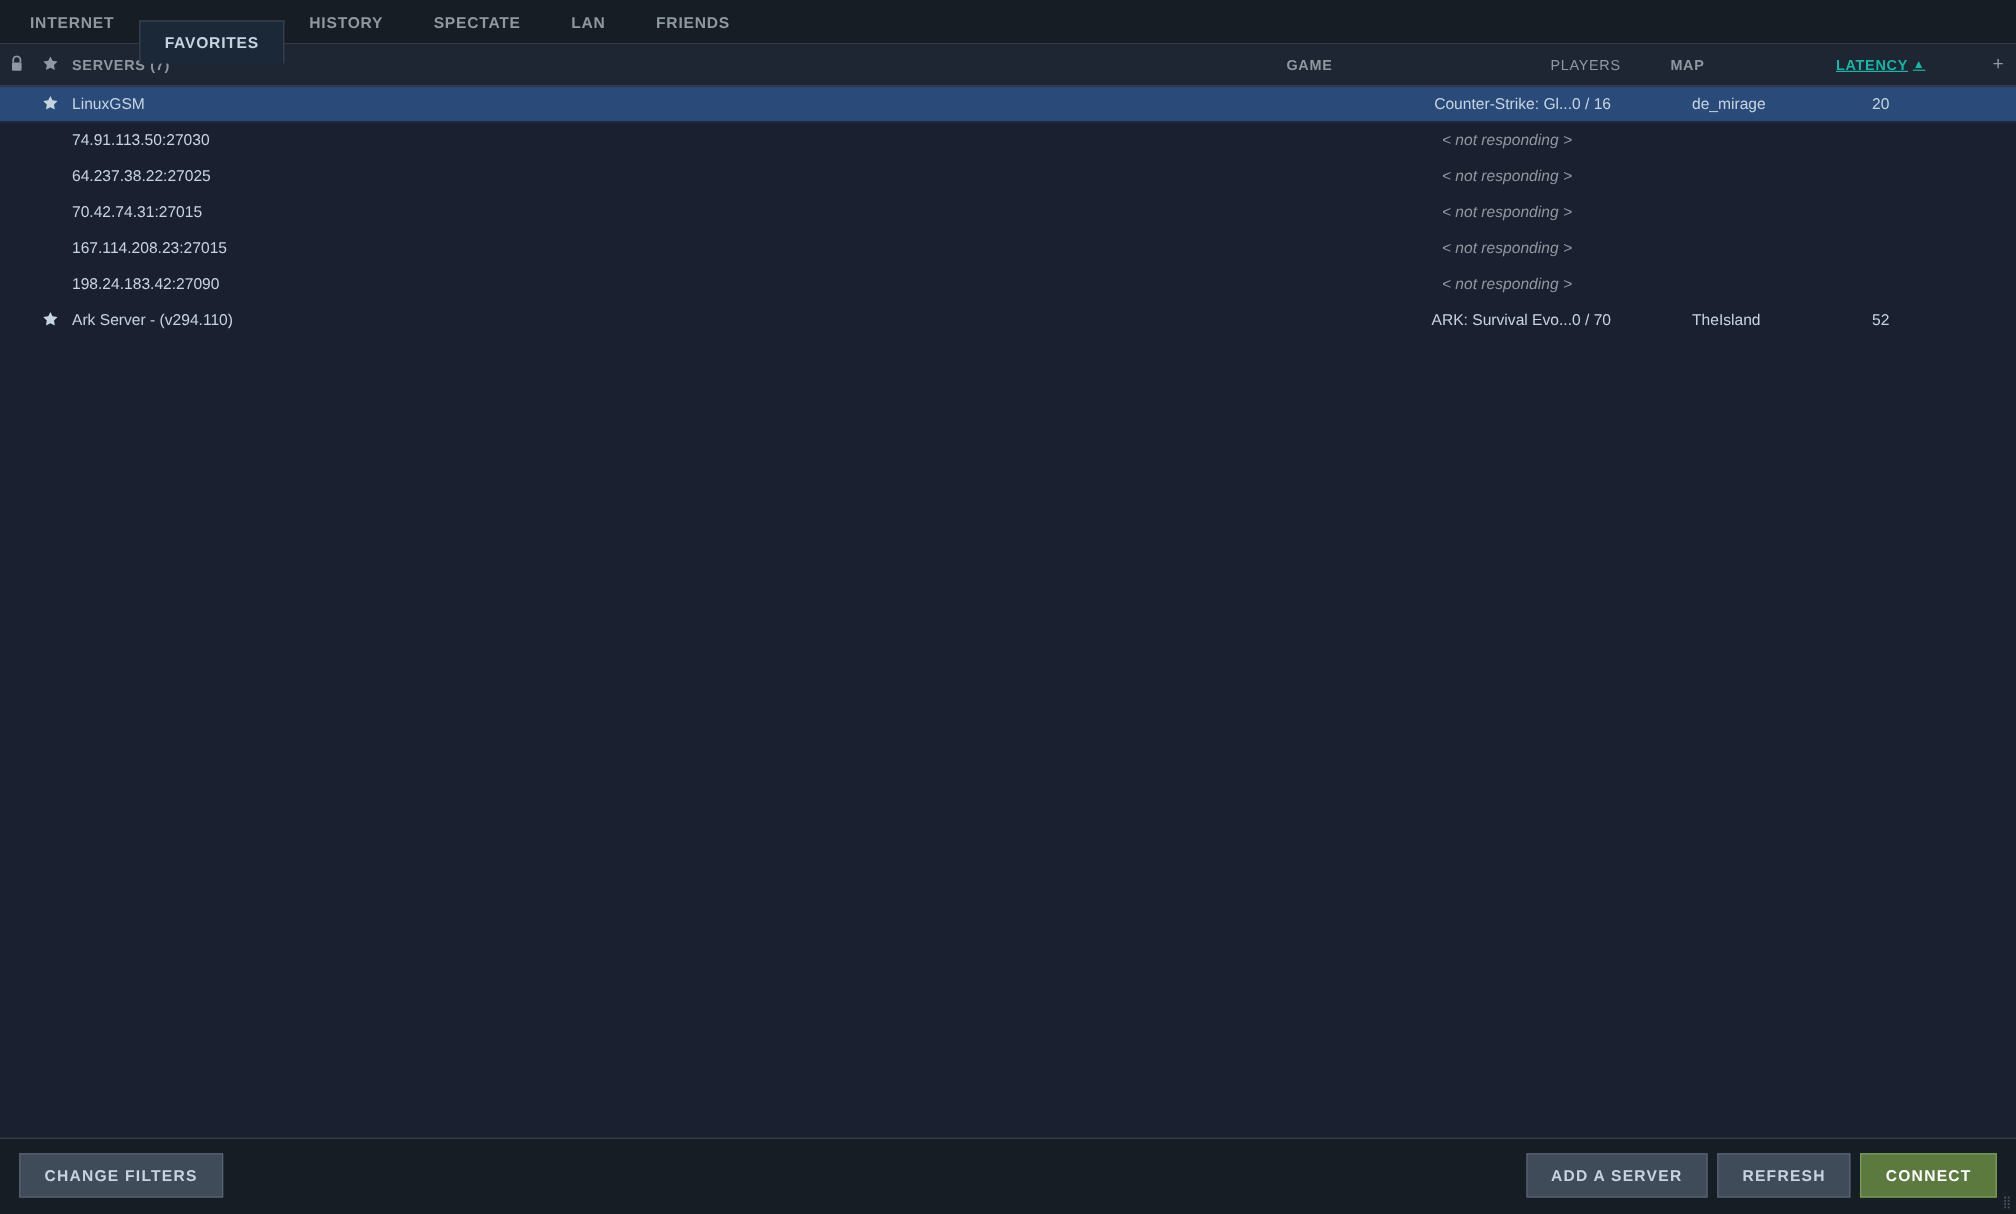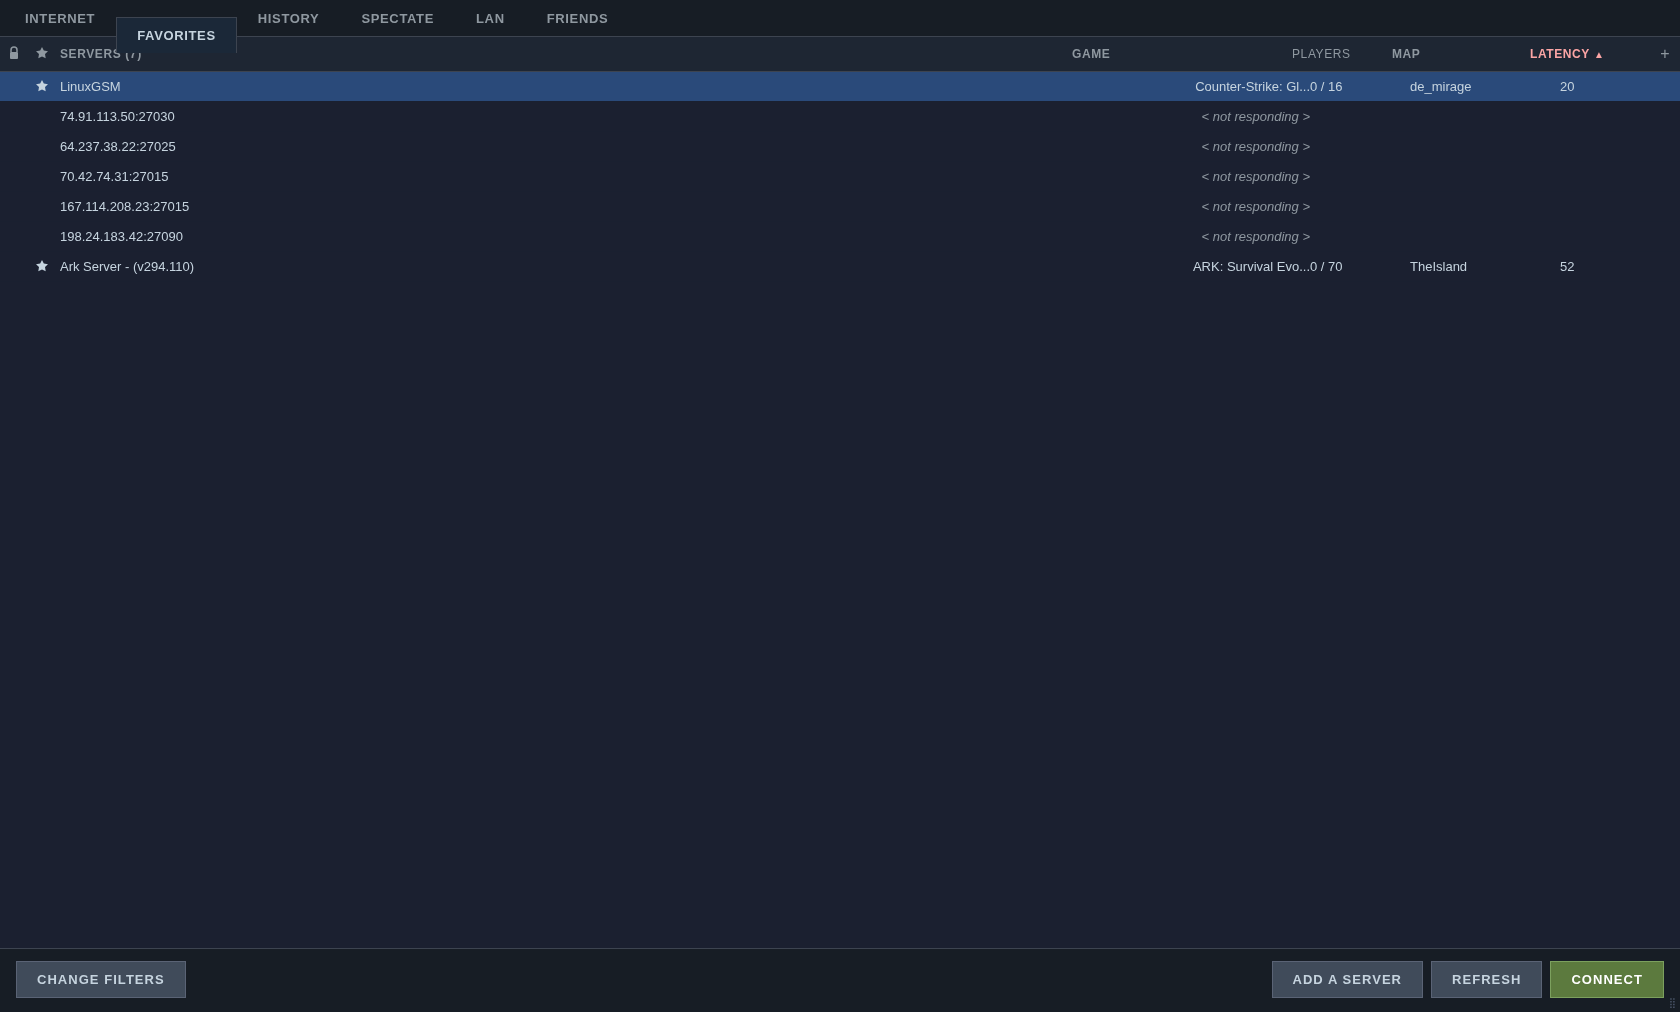--- a/index.html
+++ b/index.html
@@ -119,25 +119,26 @@
       letter-spacing: 0.05em;
       color: #8f98a0;
       text-transform: uppercase;
     }
 
     .col-latency {
       width: 120px;
       font-size: 12px;
       font-weight: bold;
       letter-spacing: 0.05em;
-      color: #fca5a5;
+      color: #14b8a6;
       text-transform: uppercase;
       display: flex;
       align-items: center;
       gap: 4px;
+      text-decoration: underline;
     }
 
     .col-add {
       width: 30px;
       text-align: center;
       color: #8f98a0;
       font-size: 16px;
     }
 
     

